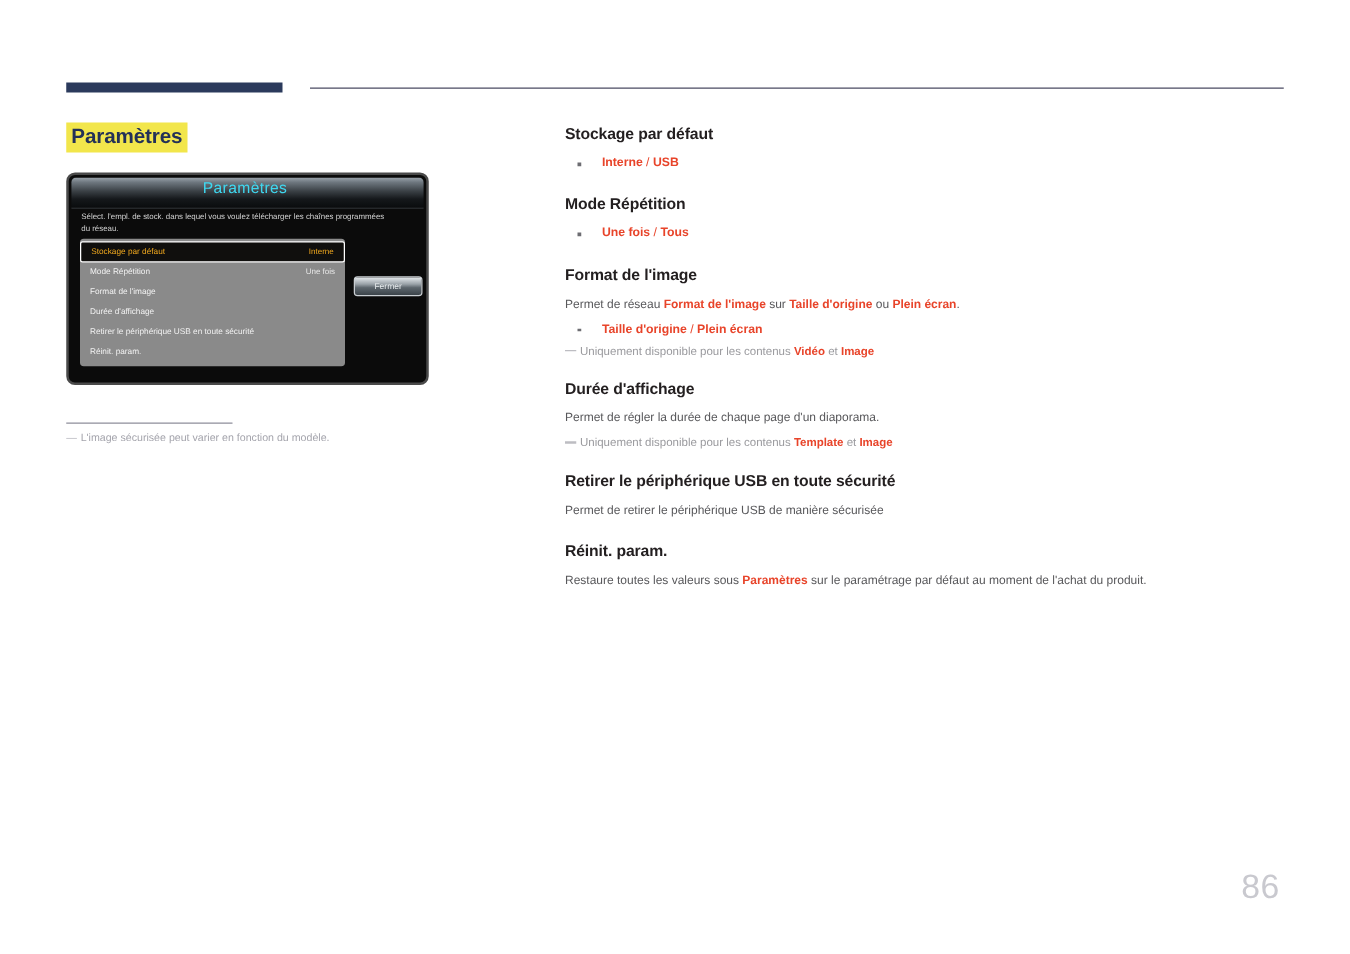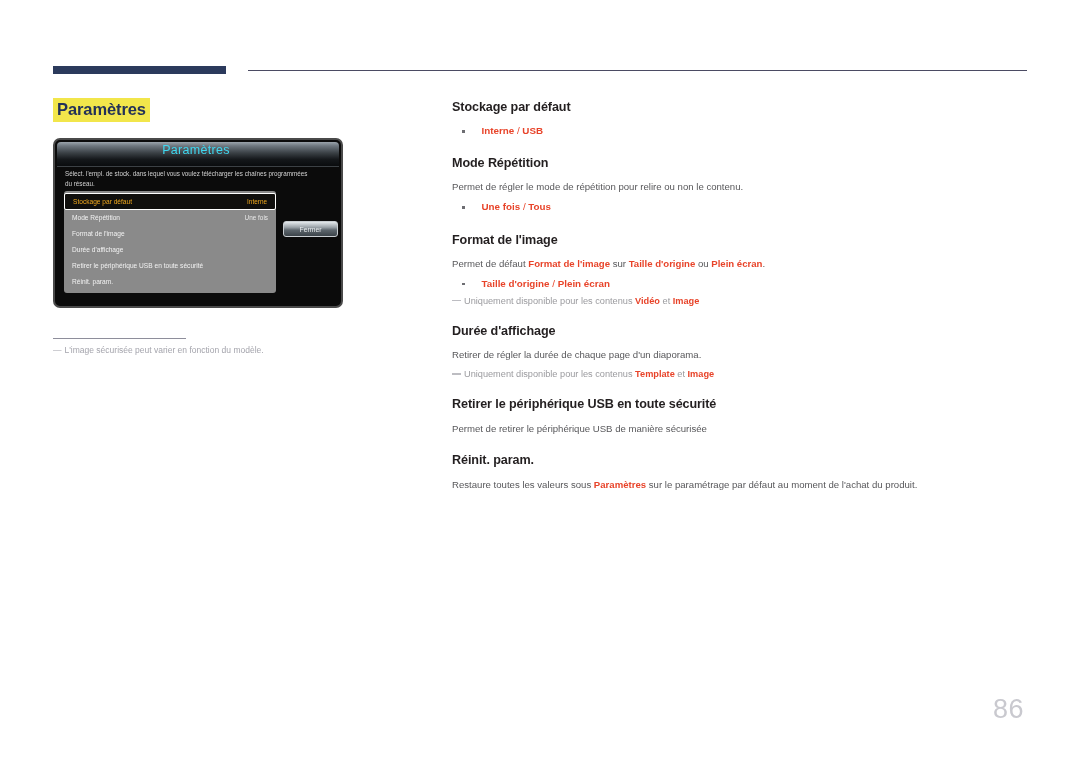--- a/index.html
+++ b/index.html
@@ -308,43 +308,42 @@
   <div class="block">
     <div class="sec-title">Stockage par défaut</div>
     <div class="bullet-line">
       <span class="bullet-dot"></span>
       <span class="bullet-text"><span>Interne</span><span class="sep"> / </span><span>USB</span></span>
     </div>
   </div>
 
   <div class="block">
     <div class="sec-title">Mode Répétition</div>
-    <div class="sec-body">Permet de régler le mode de répétition pour relire ou non le contenu.</div>
     <div class="bullet-line">
       <span class="bullet-dot"></span>
       <span class="bullet-text"><span>Une fois</span><span class="sep"> / </span><span>Tous</span></span>
     </div>
   </div>
 
   <div class="block tight">
     <div class="sec-title">Format de l'image</div>
-    <div class="sec-body"><span>Permet de défaut </span><span class="hl">Format de l'image</span><span> sur </span><span class="hl">Taille d'origine</span><span> ou </span><span class="hl">Plein écran</span><span>.</span></div>
+    <div class="sec-body"><span>Permet de réseau </span><span class="hl">Format de l'image</span><span> sur </span><span class="hl">Taille d'origine</span><span> ou </span><span class="hl">Plein écran</span><span>.</span></div>
     <div class="bullet-line">
       <span class="bullet-dot"></span>
       <span class="bullet-text"><span>Taille d'origine</span><span class="sep"> / </span><span>Plein écran</span></span>
     </div>
     <div class="note-line">
       <span class="note-dash"></span>
         <span><span>Uniquement disponible pour les contenus </span><span class="hl">Vidéo</span><span> et </span><span class="hl">Image</span></span>
     </div>
   </div>
 
   <div class="block tight">
     <div class="sec-title">Durée d'affichage</div>
-    <div class="sec-body">Retirer de régler la durée de chaque page d'un diaporama.</div>
+    <div class="sec-body">Permet de régler la durée de chaque page d'un diaporama.</div>
     <div class="note-line">
       <span class="note-dash"></span>
         <span><span>Uniquement disponible pour les contenus </span><span class="hl">Template</span><span> et </span><span class="hl">Image</span></span>
     </div>
   </div>
 
   <div class="block">
     <div class="sec-title">Retirer le périphérique USB en toute sécurité</div>
     <div class="sec-body">Permet de retirer le périphérique USB de manière sécurisée</div>
   </div>

